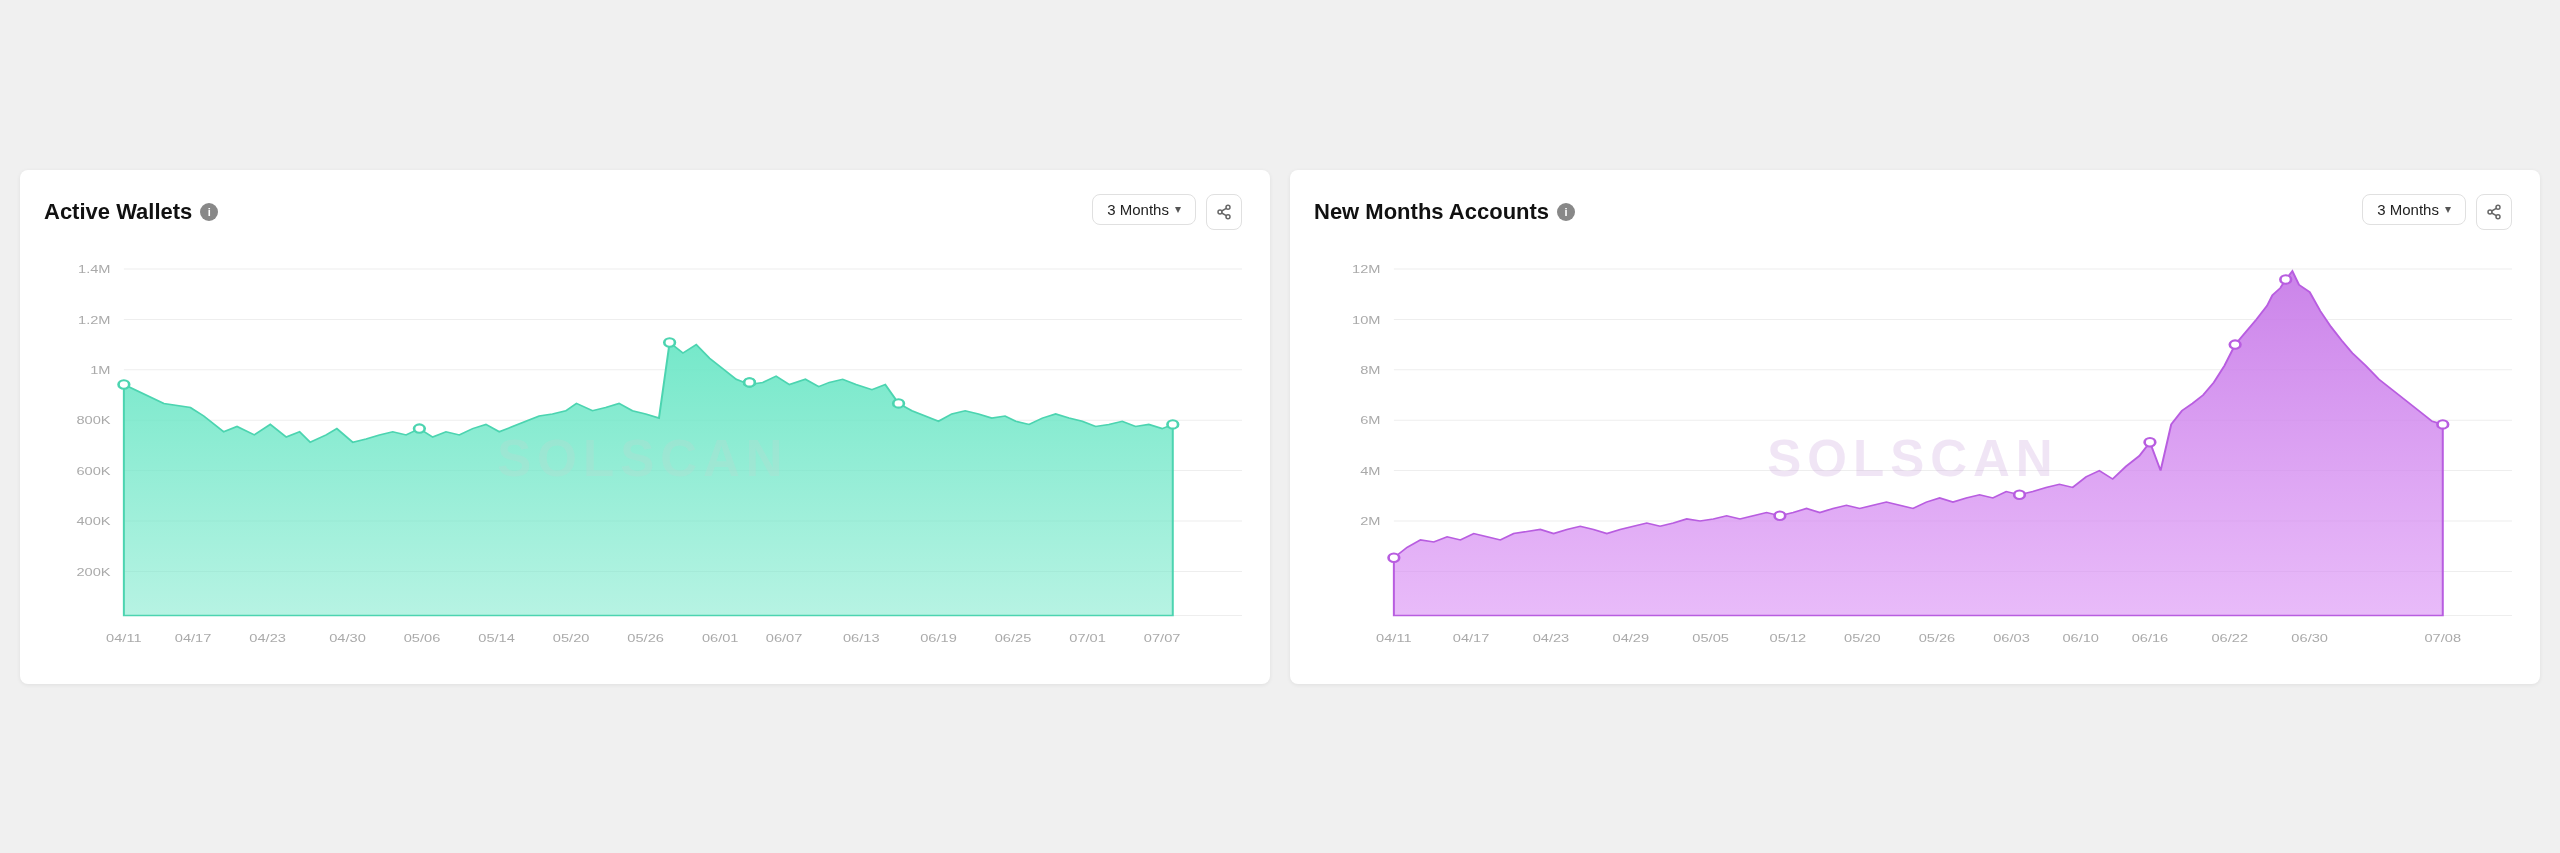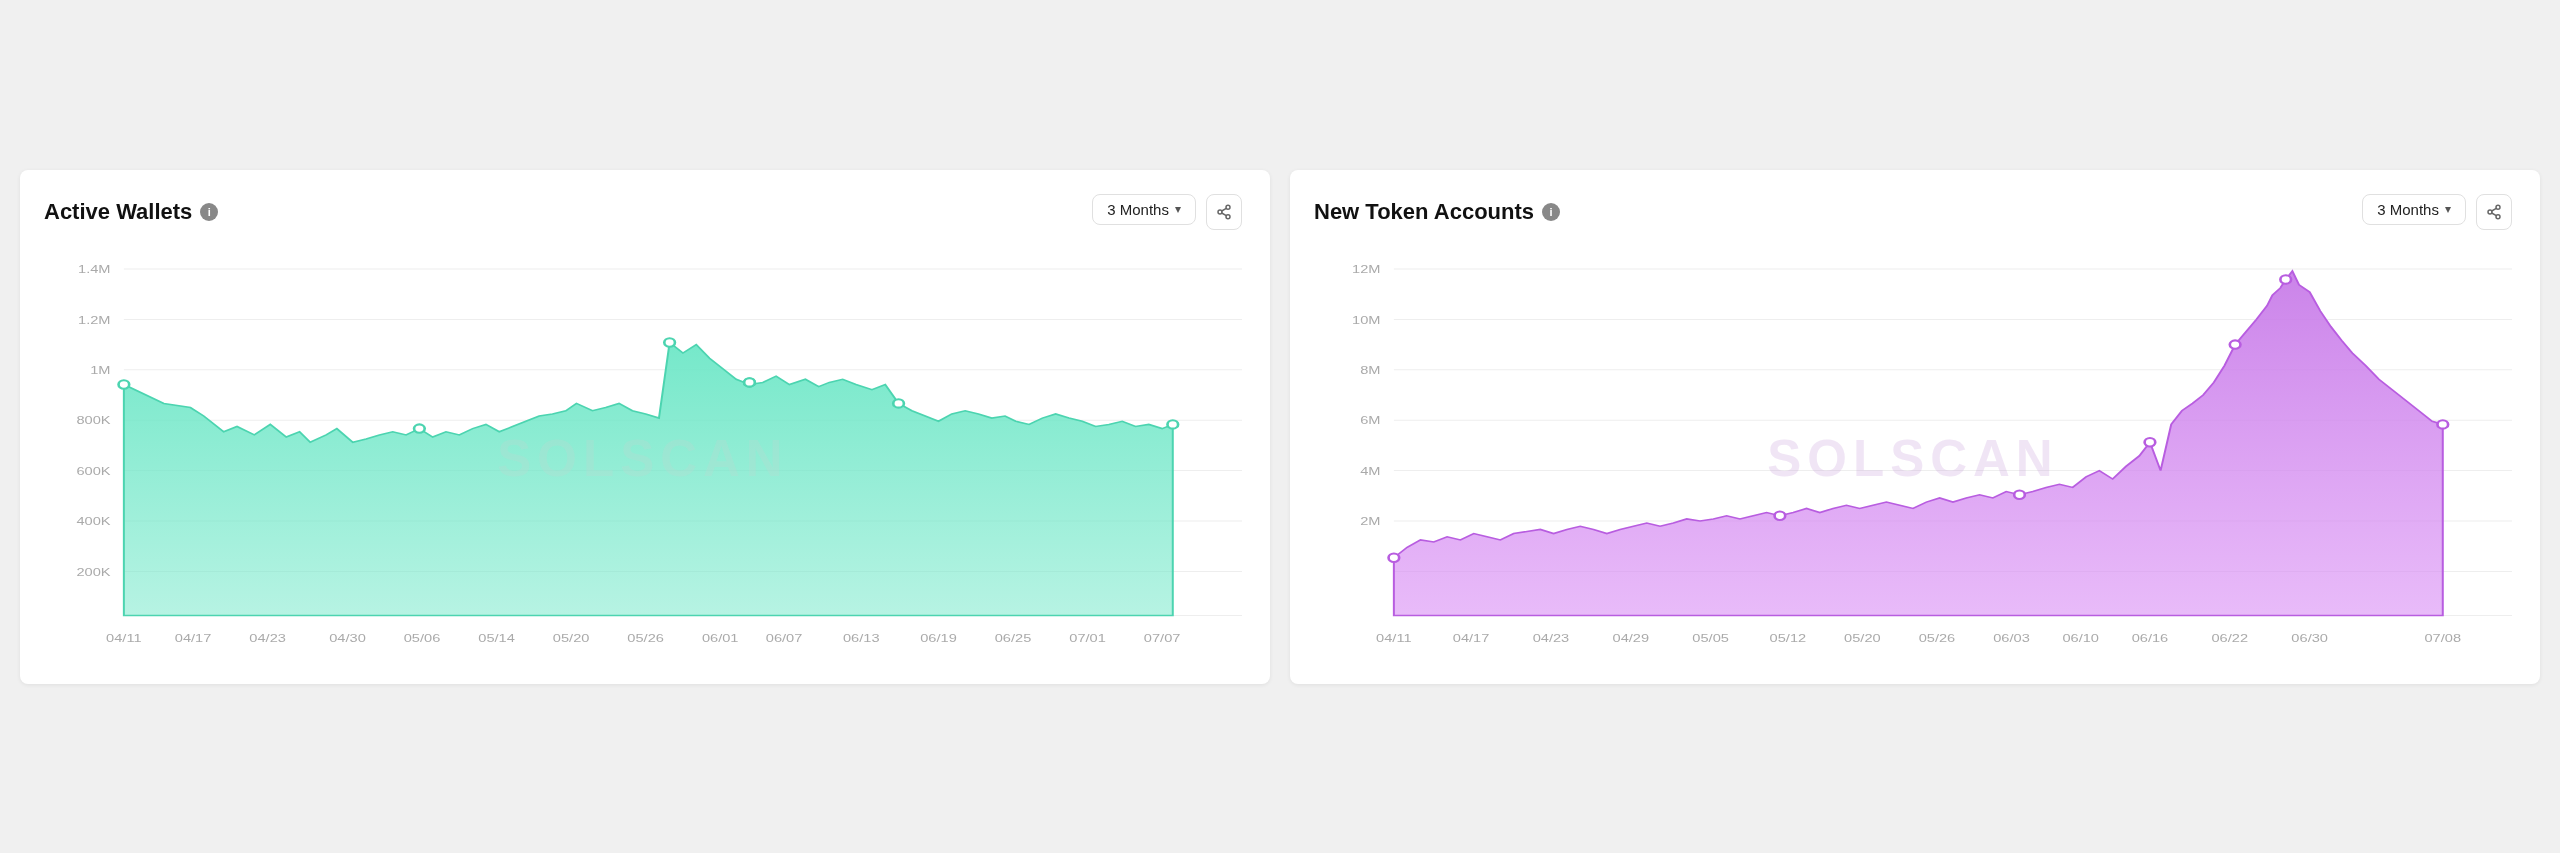--- a/index.html
+++ b/index.html
@@ -224,21 +224,21 @@
         <text x="728" y="375" class="x-axis-label" text-anchor="middle">06/25</text>
         <text x="784" y="375" class="x-axis-label" text-anchor="middle">07/01</text>
         <text x="840" y="375" class="x-axis-label" text-anchor="middle">07/07</text>
       </svg>
     </div>
   </div>
 
   <div class="chart-card">
     <div class="chart-header">
       <div class="chart-title-group">
-        <span class="chart-title">New Token Accounts</span>
+        <span class="chart-title">New Months Accounts</span>
         <div class="info-icon">i</div>
       </div>
       <div class="chart-controls">
         <div class="period-selector">
           <span>3 Months</span>
           <span class="chevron-icon">▾</span>
         </div>
         <div class="share-btn">
           <svg width="16" height="16" viewBox="0 0 24 24" fill="none" stroke="#666" stroke-width="2.2" stroke-linecap="round" stroke-linejoin="round">
             <circle cx="18" cy="5" r="3"></circle>

